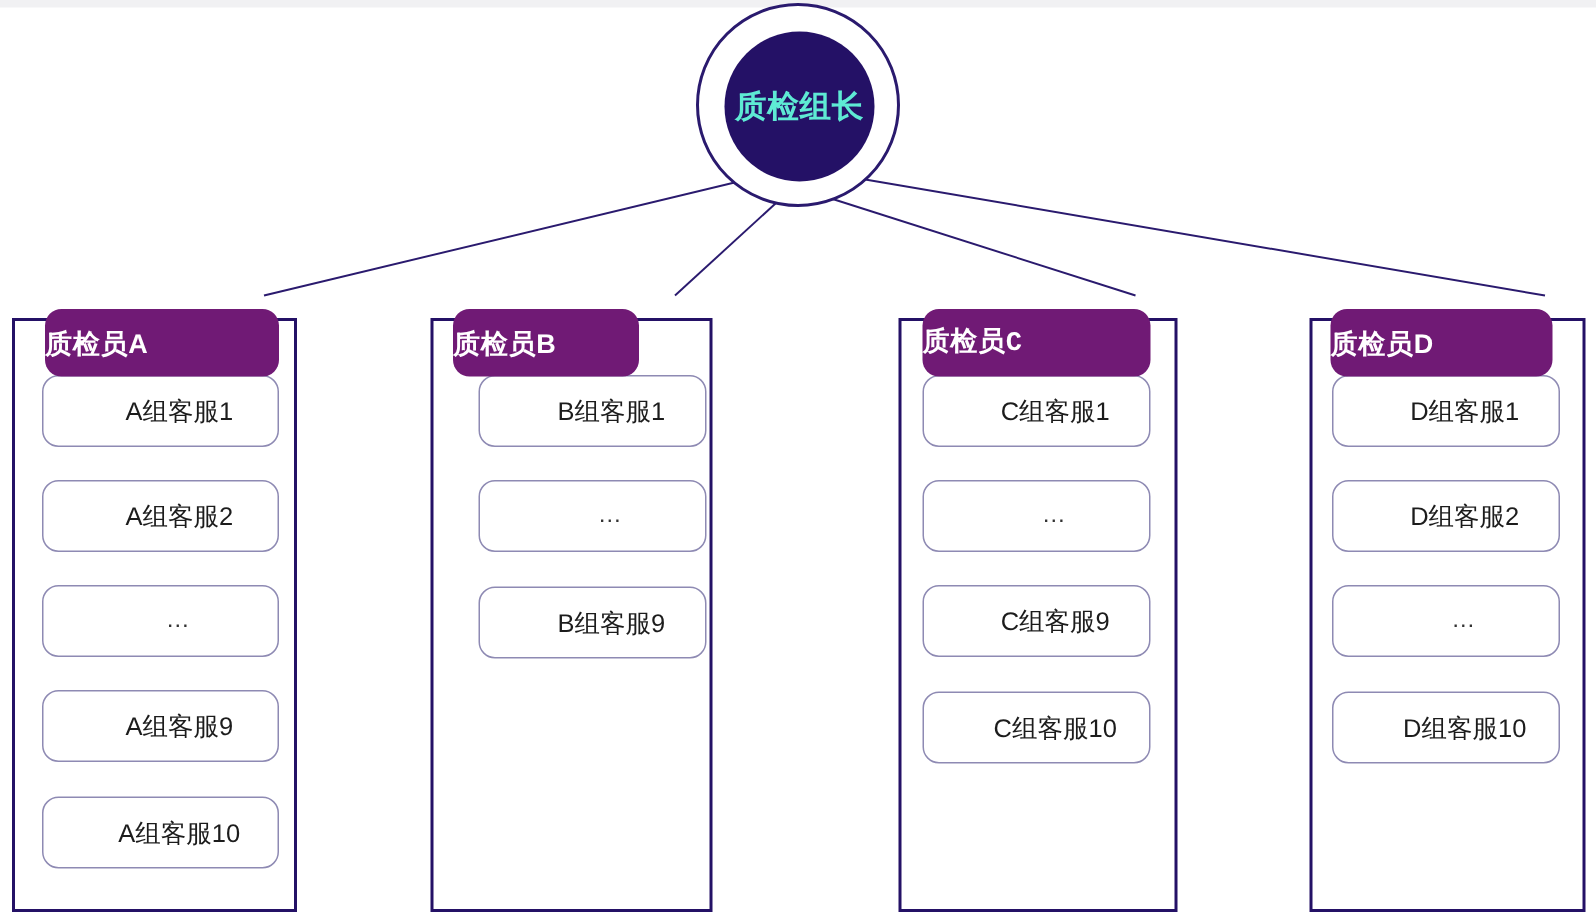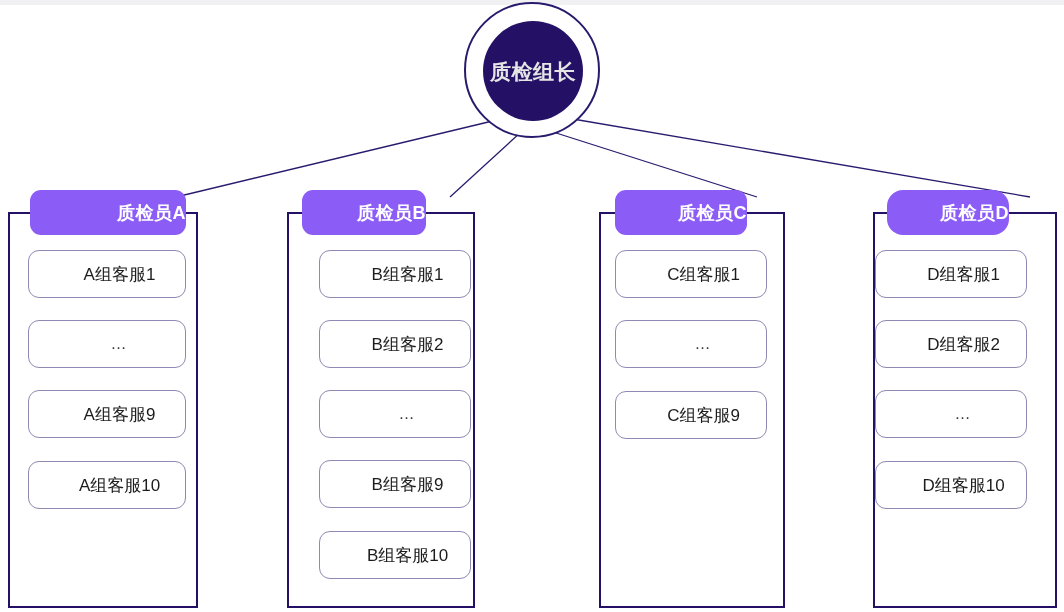--- a/index.html
+++ b/index.html
@@ -67,21 +67,21 @@
     top: 19px;
     width: 100px;
     height: 100px;
     border-radius: 50%;
     background: #241166;
     display: flex;
     align-items: center;
     justify-content: center;
   }
   .root-label {
-    color: #e5e5e5;
+    color: #5eead4;
     font-size: 21px;
     font-weight: bold;
     letter-spacing: 0.5px;
     white-space: nowrap;
     line-height: 1;
   }
 
   
   .column {
     position: absolute;
@@ -92,26 +92,26 @@
     position: absolute;
     left: 0;
     top: 22px;
     border: 2px solid #241166;
     box-sizing: border-box;
     background: transparent;
   }
 
   .column-header {
     position: absolute;
-    top: 0;
-    background: #8b5cf6;
+    top: 16px;
+    background: #701a75;
     border-radius: 11px;
     display: flex;
     align-items: center;
-    justify-content: flex-end;
+    justify-content: flex-start;
     height: 45px;
     z-index: 3;
   }
   .column-header-label {
     color: #ffffff;
     font-size: 18px;
     font-weight: bold;
     letter-spacing: 0.5px;
     white-space: nowrap;
     line-height: 1;
@@ -177,77 +177,77 @@
   <div id="columns-host">
       <div class="column" style="left: 8px; width: 190px;">
         <div class="column-frame" style="width: 190px; height: 396px;"></div>
         <div class="column-header" style="left: 22px; width: 156px;">
           <span class="column-header-label">质检员A</span>
         </div>
         <div class="member-list" style="left: 20px; width: 158px;">
           <div class="member-item">
             <span class="member-label">A组客服1</span>
           </div>
+          <div class="member-item">
+            <span class="member-label">A组客服2</span>
+          </div>
           <div class="member-item is-ellipsis">
             <span class="member-label">…</span>
           </div>
           <div class="member-item">
             <span class="member-label">A组客服9</span>
           </div>
           <div class="member-item">
             <span class="member-label">A组客服10</span>
           </div>
         </div>
       </div>
       <div class="column" style="left: 287px; width: 188px;">
         <div class="column-frame" style="width: 188px; height: 396px;"></div>
         <div class="column-header" style="left: 15px; width: 124px;">
           <span class="column-header-label">质检员B</span>
         </div>
         <div class="member-list" style="left: 32px; width: 152px;">
           <div class="member-item">
             <span class="member-label">B组客服1</span>
           </div>
-          <div class="member-item">
-            <span class="member-label">B组客服2</span>
-          </div>
           <div class="member-item is-ellipsis">
             <span class="member-label">…</span>
           </div>
           <div class="member-item">
             <span class="member-label">B组客服9</span>
-          </div>
-          <div class="member-item">
-            <span class="member-label">B组客服10</span>
           </div>
         </div>
       </div>
       <div class="column" style="left: 599px; width: 186px;">
         <div class="column-frame" style="width: 186px; height: 396px;"></div>
-        <div class="column-header" style="left: 16px; width: 132px;">
+        <div class="column-header" style="left: 16px; width: 152px; font-family: Liberation Mono, monospace;">
           <span class="column-header-label">质检员C</span>
         </div>
         <div class="member-list" style="left: 16px; width: 152px;">
           <div class="member-item">
             <span class="member-label">C组客服1</span>
           </div>
           <div class="member-item is-ellipsis">
             <span class="member-label">…</span>
           </div>
           <div class="member-item">
             <span class="member-label">C组客服9</span>
+          </div>
+          <div class="member-item">
+            <span class="member-label">C组客服10</span>
           </div>
         </div>
       </div>
       <div class="column" style="left: 873px; width: 184px;">
         <div class="column-frame" style="width: 184px; height: 396px;"></div>
-        <div class="column-header" style="left: 14px; width: 122px; border-radius: 16px;">
+        <div class="column-header" style="left: 14px; width: 148px;">
           <span class="column-header-label">质检员D</span>
         </div>
-        <div class="member-list" style="left: 2px; width: 152px;">
+        <div class="member-list" style="left: 15px; width: 152px;">
           <div class="member-item">
             <span class="member-label">D组客服1</span>
           </div>
           <div class="member-item">
             <span class="member-label">D组客服2</span>
           </div>
           <div class="member-item is-ellipsis">
             <span class="member-label">…</span>
           </div>
           <div class="member-item">

